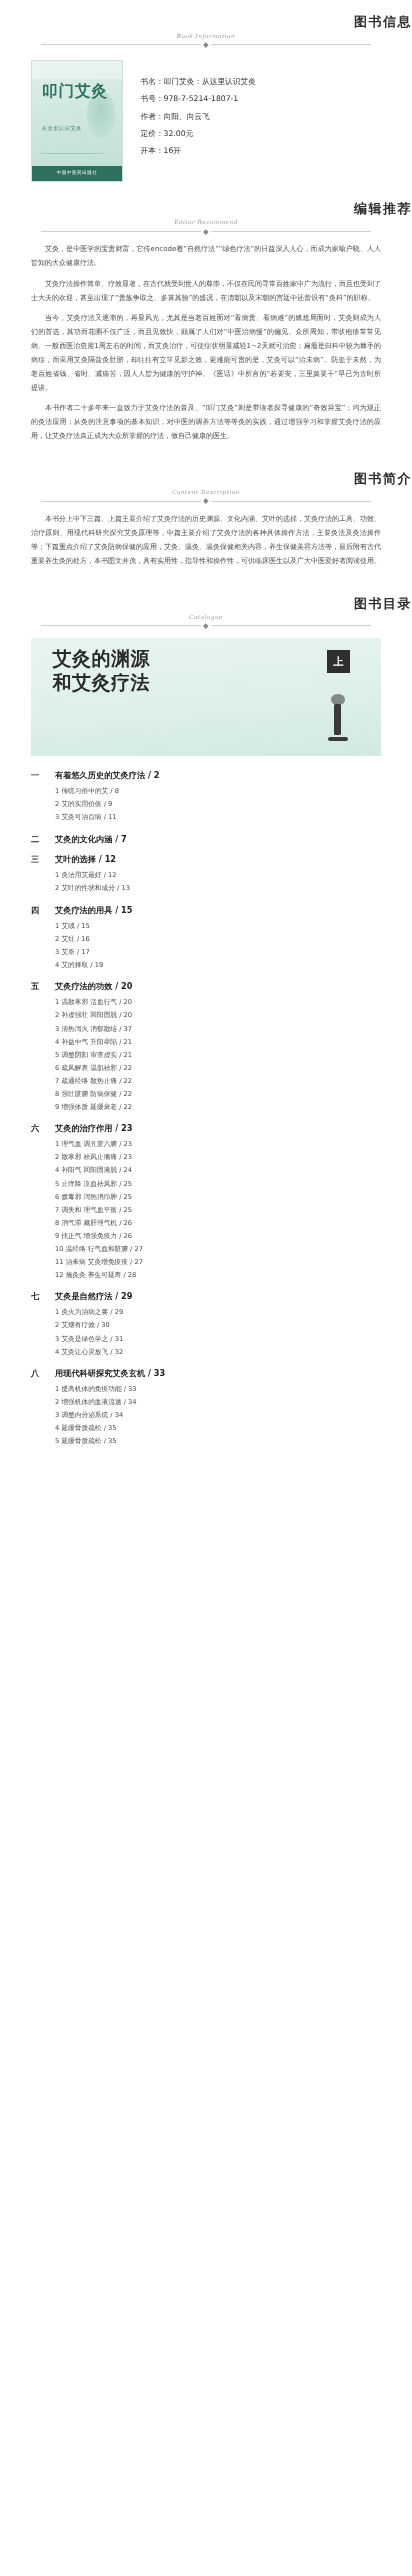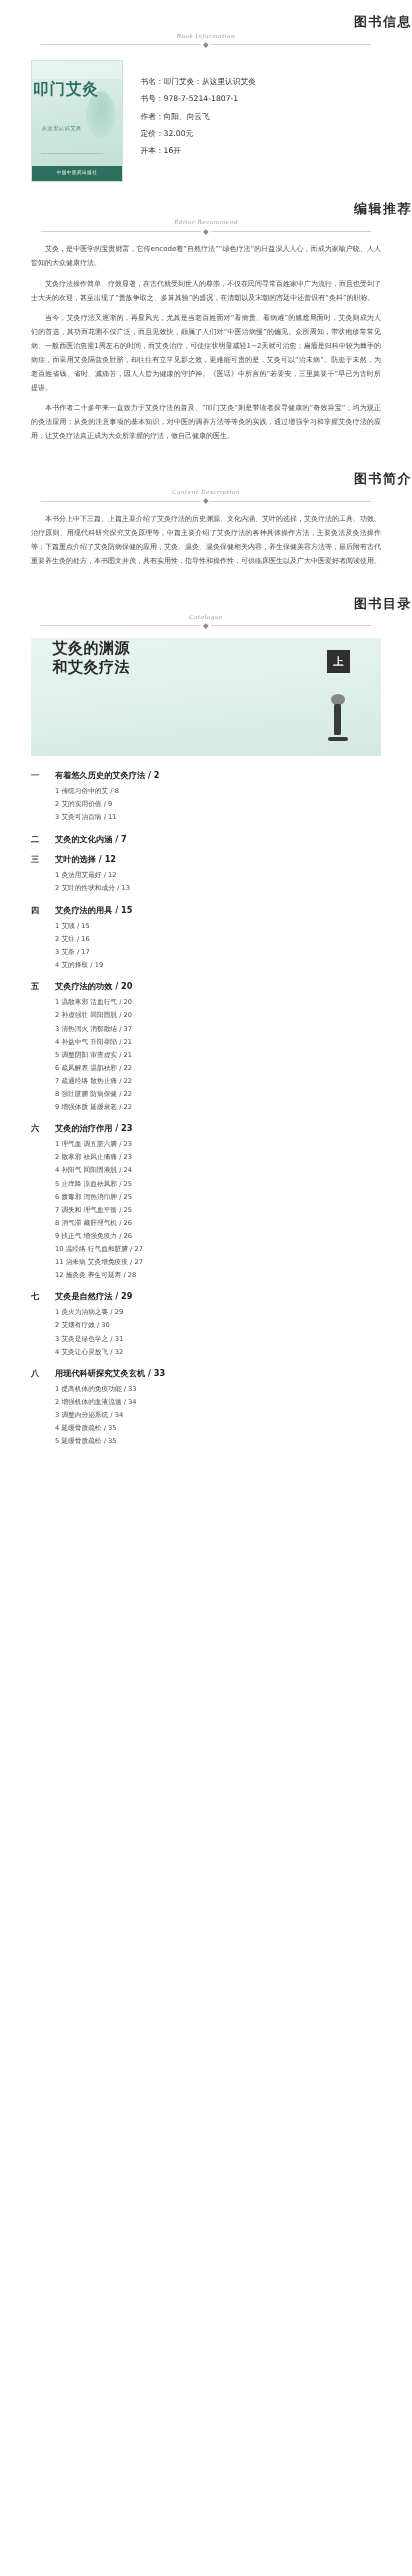--- a/index.html
+++ b/index.html
@@ -78,28 +78,28 @@
   }
   .cover .cv-band {
     position: absolute;
     left: 0; right: 0; top: 0;
     height: 18.5px;
     background: rgba(255,255,255,0.35);
   }
   .cover .cv-title {
     position: absolute;
     top: 21.6px;
-    left: 1px;
+    left: 10px;
     font-size: 15.5px;
     font-weight: bold;
     color: #2f6f60;
     letter-spacing: 1px;
     line-height: 1.15;
     writing-mode: horizontal-tb;
-    font-family: Liberation Mono, monospace;
+    font-family: Liberation Sans, sans-serif;
   }
   .cover .cv-sub {
     position: absolute;
     top: 63px;
     left: 9.8px;
     font-size: 5.2px;
     color: #4b7c70;
     letter-spacing: 0.5px;
     line-height: 1.6;
   }
@@ -161,22 +161,22 @@
   .cat-banner {
     margin: 5.2px 31px 0 31px;
     height: 118px;
     background: linear-gradient(175deg, #e9f4f0 0%, #dcefe8 60%, #d2e9e0 100%);
     position: relative;
     overflow: hidden;
   }
   .cat-banner .bannertitle {
     position: absolute;
     left: 21.6px;
-    top: 1px;
-    font-size: 15px;
+    top: 9px;
+    font-size: 19px;
     font-weight: bold;
     color: #2a2a2a;
     line-height: 1.25;
     font-family: "DejaVu Serif", "Liberation Serif", serif;
     letter-spacing: 0.5px;
   }
   .cat-banner .bannertitle .l2 { display:block; }
   .cat-banner .badge {
     position: absolute;
     right: 31px;

